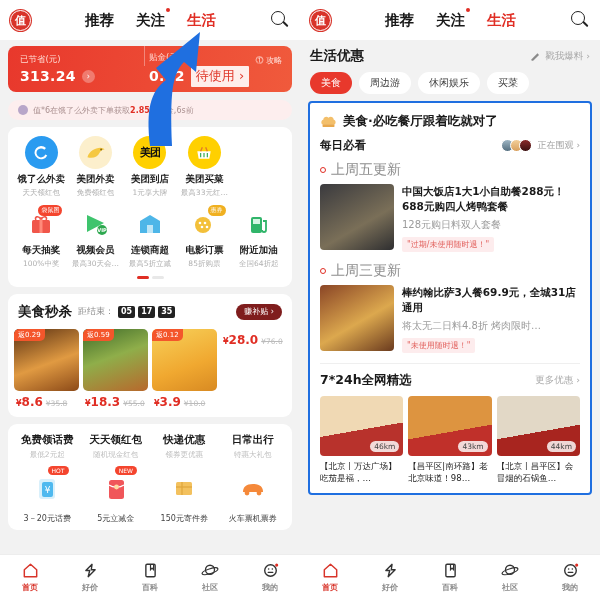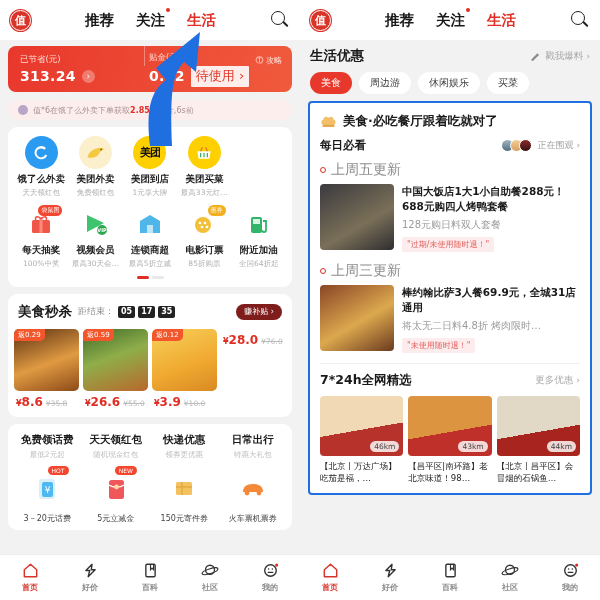--- a/index.html
+++ b/index.html
@@ -356,21 +356,21 @@
           <div class="sprice">
             <span class="now"><small>¥</small><span>8.6</span></span>
             <span class="old">¥35.8</span>
           </div>
         </div>
         <div class="sitem">
           <div class="simg" style="background:linear-gradient(160deg,#3f6b2a,#8fae4a 45%,#b8682c)">
             <span class="rebate">返0.59</span>
           </div>
           <div class="sprice">
-            <span class="now"><small>¥</small><span>26.6</span></span>
+            <span class="now"><small>¥</small><span>18.3</span></span>
             <span class="old">¥55.0</span>
           </div>
         </div>
         <div class="sitem">
           <div class="simg" style="background:linear-gradient(160deg,#f7d15a,#f0a830 60%,#d88a22)">
             <span class="rebate">返0.12</span>
           </div>
           <div class="sprice">
             <span class="now"><small>¥</small><span>3.9</span></span>
             <span class="old">¥10.0</span>

